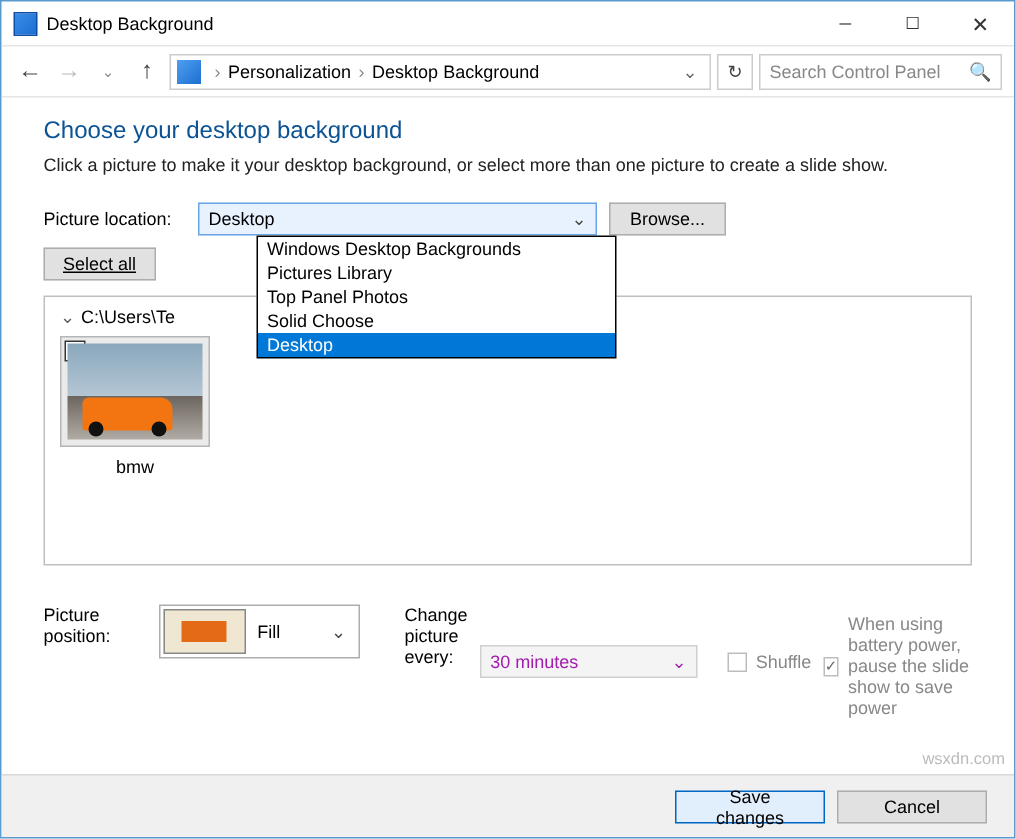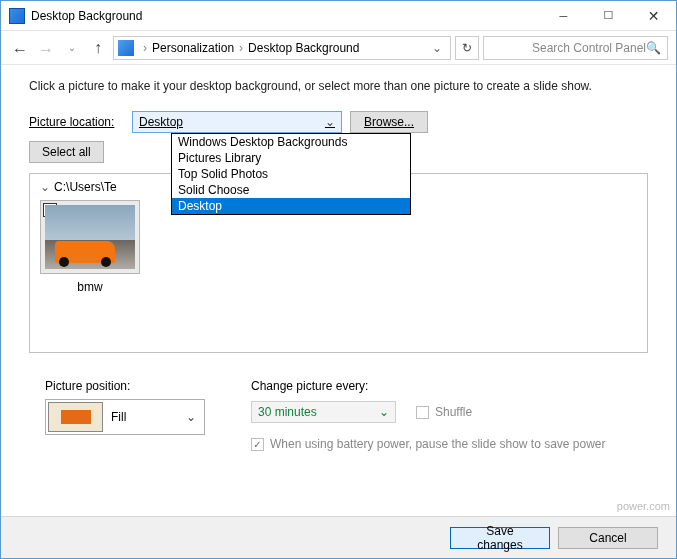--- a/index.html
+++ b/index.html
@@ -68,45 +68,45 @@
   }
   .breadcrumb .sep { color: #888; padding: 0 3px; }
   .breadcrumb .dd { color: #666; margin-left: auto; padding-right:4px;}
   .refresh-btn {
     width: 24px; height: 24px;
     border: 1px solid #ccc;
     display: flex; align-items: center; justify-content: center;
     color: #444;
   }
   .search-box {
-    width: 185px; height: 24px;
+    width: 162px; height: 24px;
     border: 1px solid #ccc;
     padding: 0 6px;
     color: #888;
-    display:flex; align-items:center; justify-content:flex-end;
+    display:flex; align-items:center; justify-content:space-between;
   }
   .search-box .mag { color:#555; }
 
   
   .content {
     padding: 14px 28px 10px 28px;
   }
   h1 {
     margin: 0 0 6px 0;
     font-size: 16px;
     font-weight: 400;
     color: #0b5394;
   }
   .desc { margin: 0 0 18px 0; color:#222; }
 
-  .row { display: flex; align-items: center; gap: 8px; margin-bottom: 8px; text-decoration: underline; }
+  .row { display: flex; align-items: center; gap: 8px; margin-bottom: 8px; }
   .lbl { min-width: 95px; }
   .combo {
     position: relative;
-    width: 210px; height: 22px;
+    width: 266px; height: 22px;
     border: 1px solid #6aa5e8;
     background: #e7f2fe;
     display: flex; align-items: center;
     padding: 0 6px;
   }
   .combo .arrow { margin-left: auto; color:#444; }
   .btn {
     height: 22px;
     padding: 0 28px;
     border: 1px solid #adadad;
@@ -132,20 +132,21 @@
 
   
   .pic-toolbar { display:flex; gap:6px; margin-left: 0; margin-top:4px;}
   .tool-btn {
     height: 22px;
     padding: 0 12px;
     border: 1px solid #adadad;
     background: #e1e1e1;
     display: inline-flex; align-items: center;
     font-size:12px;
+    text-decoration:underline;
   }
 
   
   .pic-frame {
     margin-top: 10px;
     border: 1px solid #bfbfbf;
     height: 180px;
     padding: 6px 10px;
     overflow:hidden;
   }
@@ -181,39 +182,39 @@
   }
   .car::before,.car::after{
     content:"";position:absolute;bottom:-4px;width:10px;height:10px;border-radius:50%;background:#111;}
   .car::before{left:4px;} .car::after{right:4px;}
   .thumb-label { padding-top:6px; padding-bottom:2px; }
 
   
   .bottom {
     display: flex; gap: 30px; padding: 16px 28px 0 28px; align-items: flex-start;
   }
-  .col { display:flex; flex-direction:column; gap:6px;margin-left:16px; }
+  .col { display:flex; flex-direction:row; gap:6px; }
   .pos-select {
     display:flex; align-items:center;
     border:1px solid #adadad;
     height:36px; width:160px;
     padding:2px 8px 2px 2px;
   }
   .pos-thumb {
     width:55px;height:30px;
     border:1px solid #888;
     background:
       linear-gradient(#e36b18,#e36b18) center/30px 14px no-repeat,
       #f0e7d2;
     margin-right:8px;
   }
   .pos-select .arrow { margin-left:auto; color:#444;}
   .interval-select {
     width:145px;height:22px;border:1px solid #d0d0d0;
-    background:#f4f4f4;color:#15803d;
+    background:#f4f4f4;color:#a21caf;
     display:flex;align-items:center;padding:0 6px;
   }
   .interval-select .arrow{margin-left:auto;}
   .chk-row { display:flex; align-items:center; gap:6px; color:#888;}
   .chk-box {
     width:13px;height:13px;border:1px solid #bdbdbd;background:#fff;
     font-size:10px;line-height:11px;text-align:center;color:#666;
   }
 
   
@@ -254,32 +255,33 @@
     <span class="dd">⌄</span>
   </div>
   <div class="refresh-btn">↻</div>
   <div class="search-box">
     <span>Search Control Panel</span>
     <span class="mag">🔍</span>
   </div>
 </div>
 
 <div class="content">
+  <h1>Choose your desktop background</h1>
   <p class="desc">Click a picture to make it your desktop background, or select more than one picture to create a slide show.</p>
 
   <div class="row">
     <span class="lbl">Picture location:</span>
     <div class="combo">
       <span>Desktop</span>
       <span class="arrow">⌄</span>
 
       <div class="dropdown">
         <div class="opt">Windows Desktop Backgrounds</div>
         <div class="opt">Pictures Library</div>
-        <div class="opt">Top Solid Photos</div>
+        <div class="opt">Top Panel Photos</div>
         <div class="opt">Solid Choose</div>
         <div class="opt sel">Desktop</div>
       </div>
     </div>
     <button class="btn browse-btn">Browse...</button>
   </div>
 
   <div class="pic-toolbar">
     <div class="tool-btn">Select all</div>
     <div class="tool-btn" style="visibility:hidden;">Clear all</div>
@@ -328,13 +330,13 @@
       <span>When using battery power, pause the slide show to save power</span>
     </div>
   </div>
 </div>
 
 <div class="footer">
   <button class="btn primary">Save changes</button>
   <button class="btn">Cancel</button>
 </div>
 
-<div style="position:absolute;right:6px;bottom:46px;color:#bbb;font-size:11px;">power.com</div>
+<div style="position:absolute;right:6px;bottom:46px;color:#bbb;font-size:11px;">wsxdn.com</div>
 
 </body></html>

